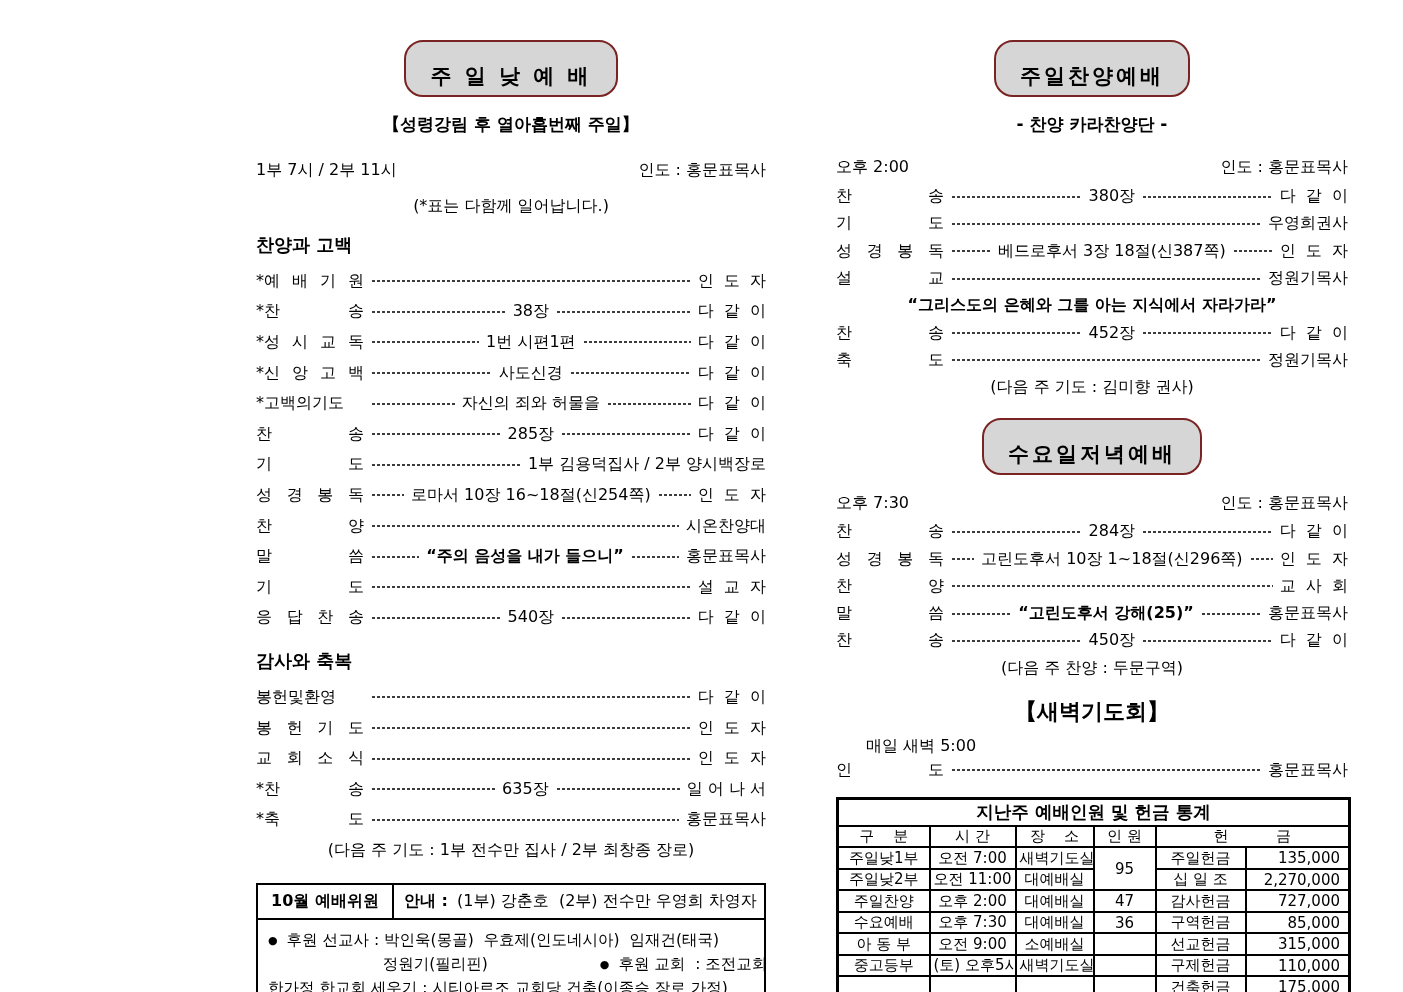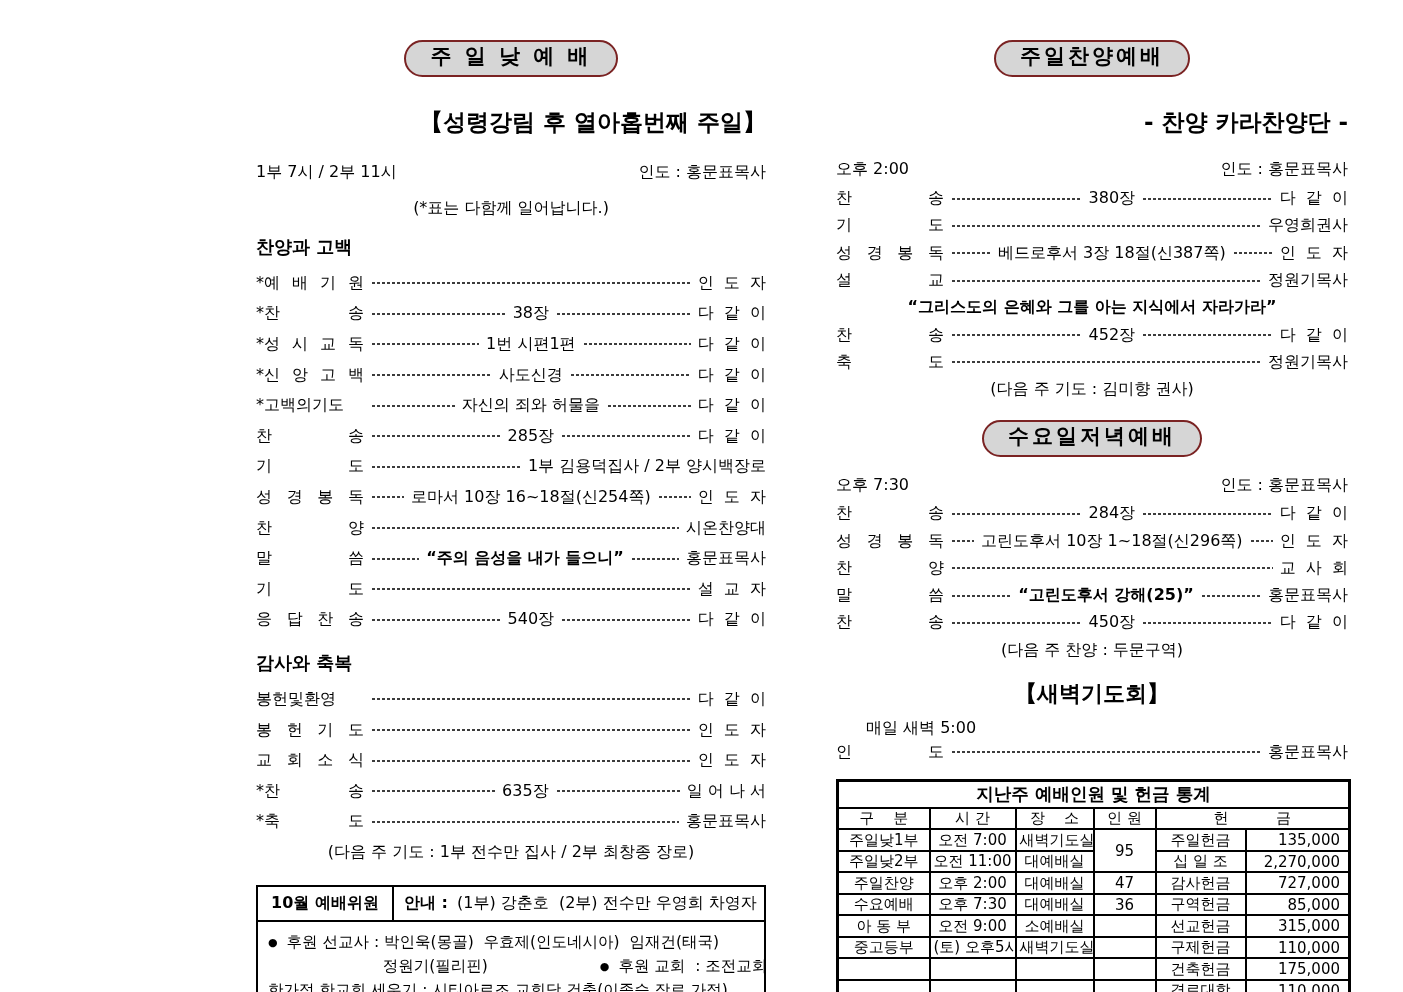--- a/index.html
+++ b/index.html
@@ -15,24 +15,24 @@
   }
   .col{position:absolute;top:40px;}
   .col-left{left:256px;width:510px;}
   .col-right{left:836px;width:512px;}
 
   
   .pill-wrap{text-align:center;}
   .pill{
     display:inline-block;box-sizing:border-box;min-height:36px;
     border:2.5px solid var(--pill-border);background:var(--pill-bg);
-    border-radius:19px;padding:0 24px 5px;
+    border-radius:19px;padding:20px 24px 5px;
     font-size:21px;font-weight:bold;letter-spacing:3px;white-space:pre;
   }
-  .subtitle{text-align:right;font-weight:bold;font-size:23px;margin-top:30px;white-space:pre;}
+  .subtitle{text-align:center;font-weight:bold;font-size:17px;margin-top:16px;white-space:pre;}
   .trow{display:flex;justify-content:space-between;font-size:16px;margin-top:24px;white-space:pre;gap:8px;}
   .center-note{text-align:center;font-size:16px;margin-top:15px;white-space:pre;}
   .sec-heading{text-align:left;font-weight:bold;font-size:18px;margin-top:16px;margin-bottom:9px;}
 
   
   .rows{}
   .srow{display:flex;align-items:center;height:30.6px;font-size:16px;}
   .tight .srow,.tight .quote-line{height:27.3px;}
   .slabel{flex:0 0 108px;text-align:justify;text-align-last:justify;}
   .dots{

